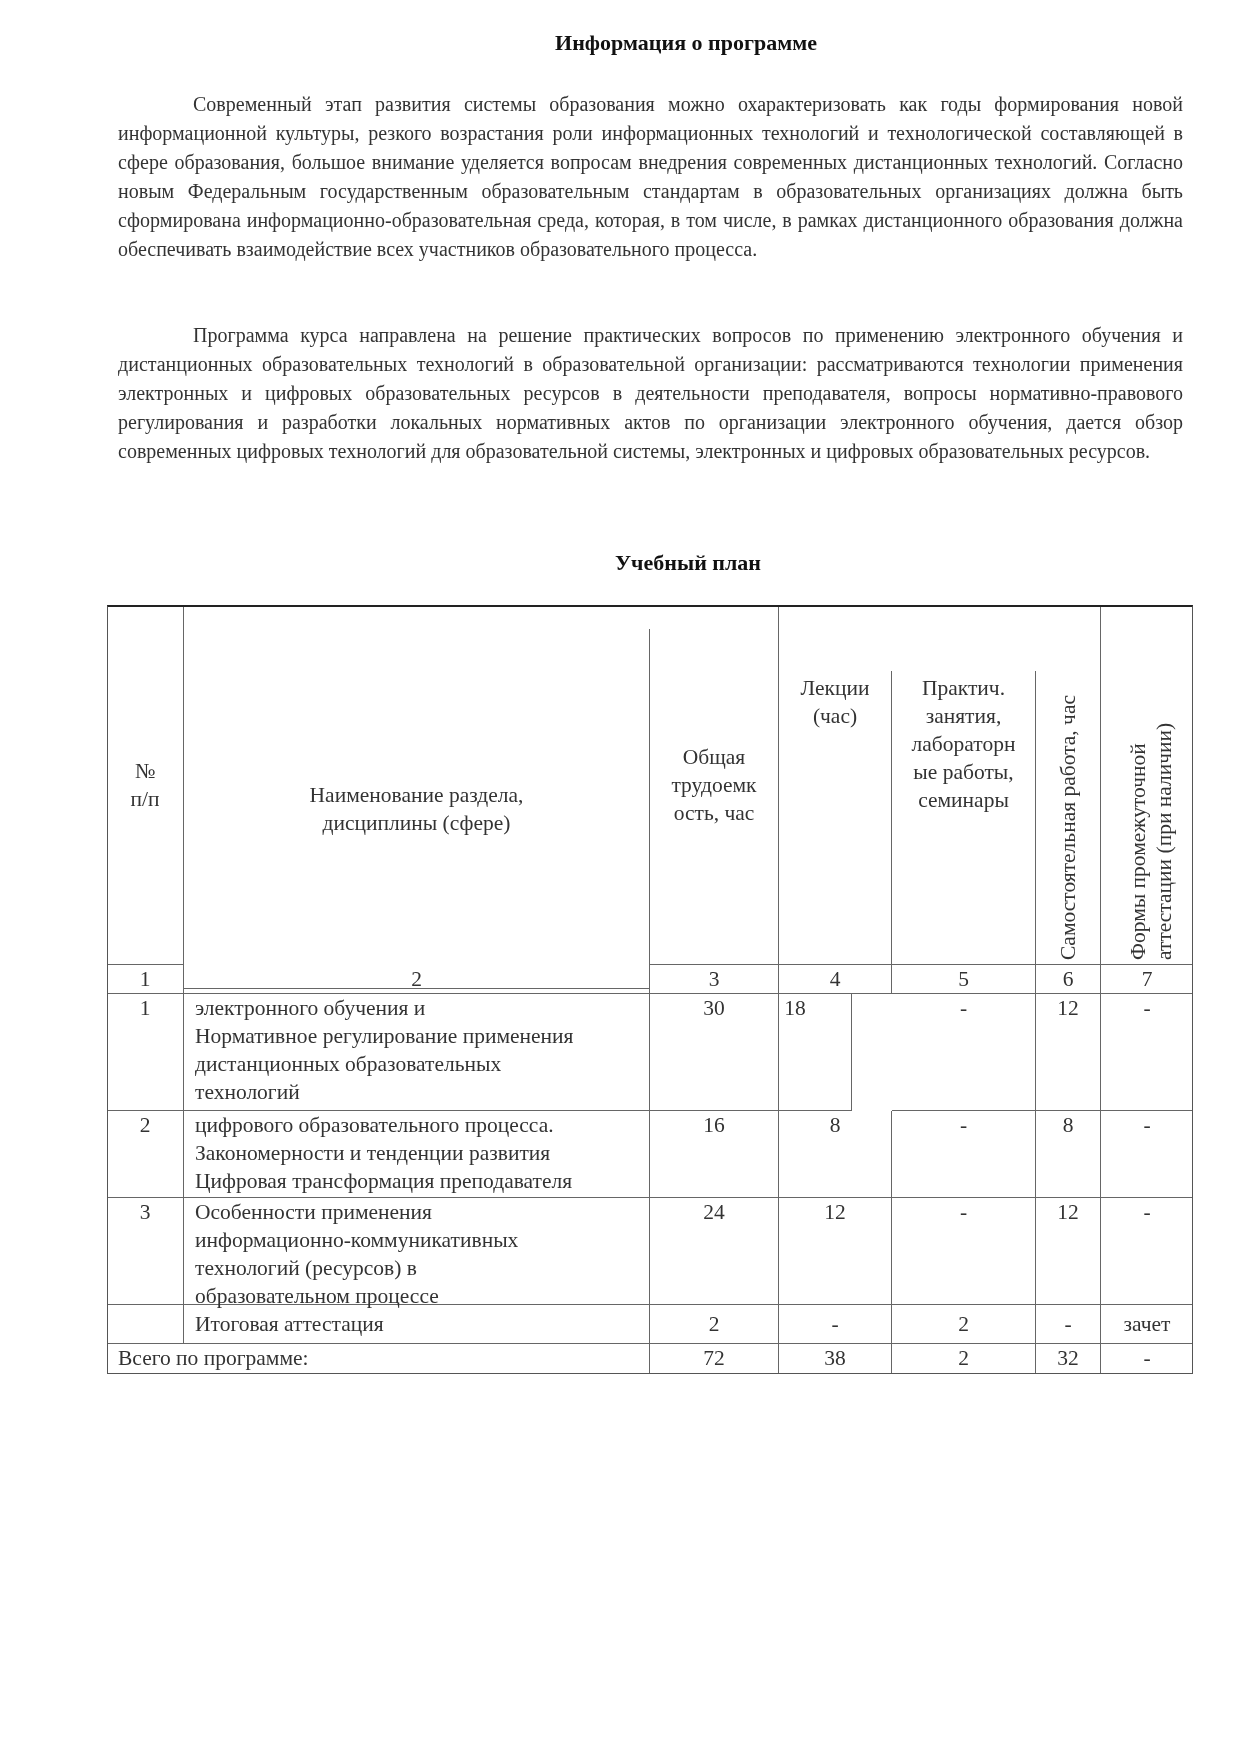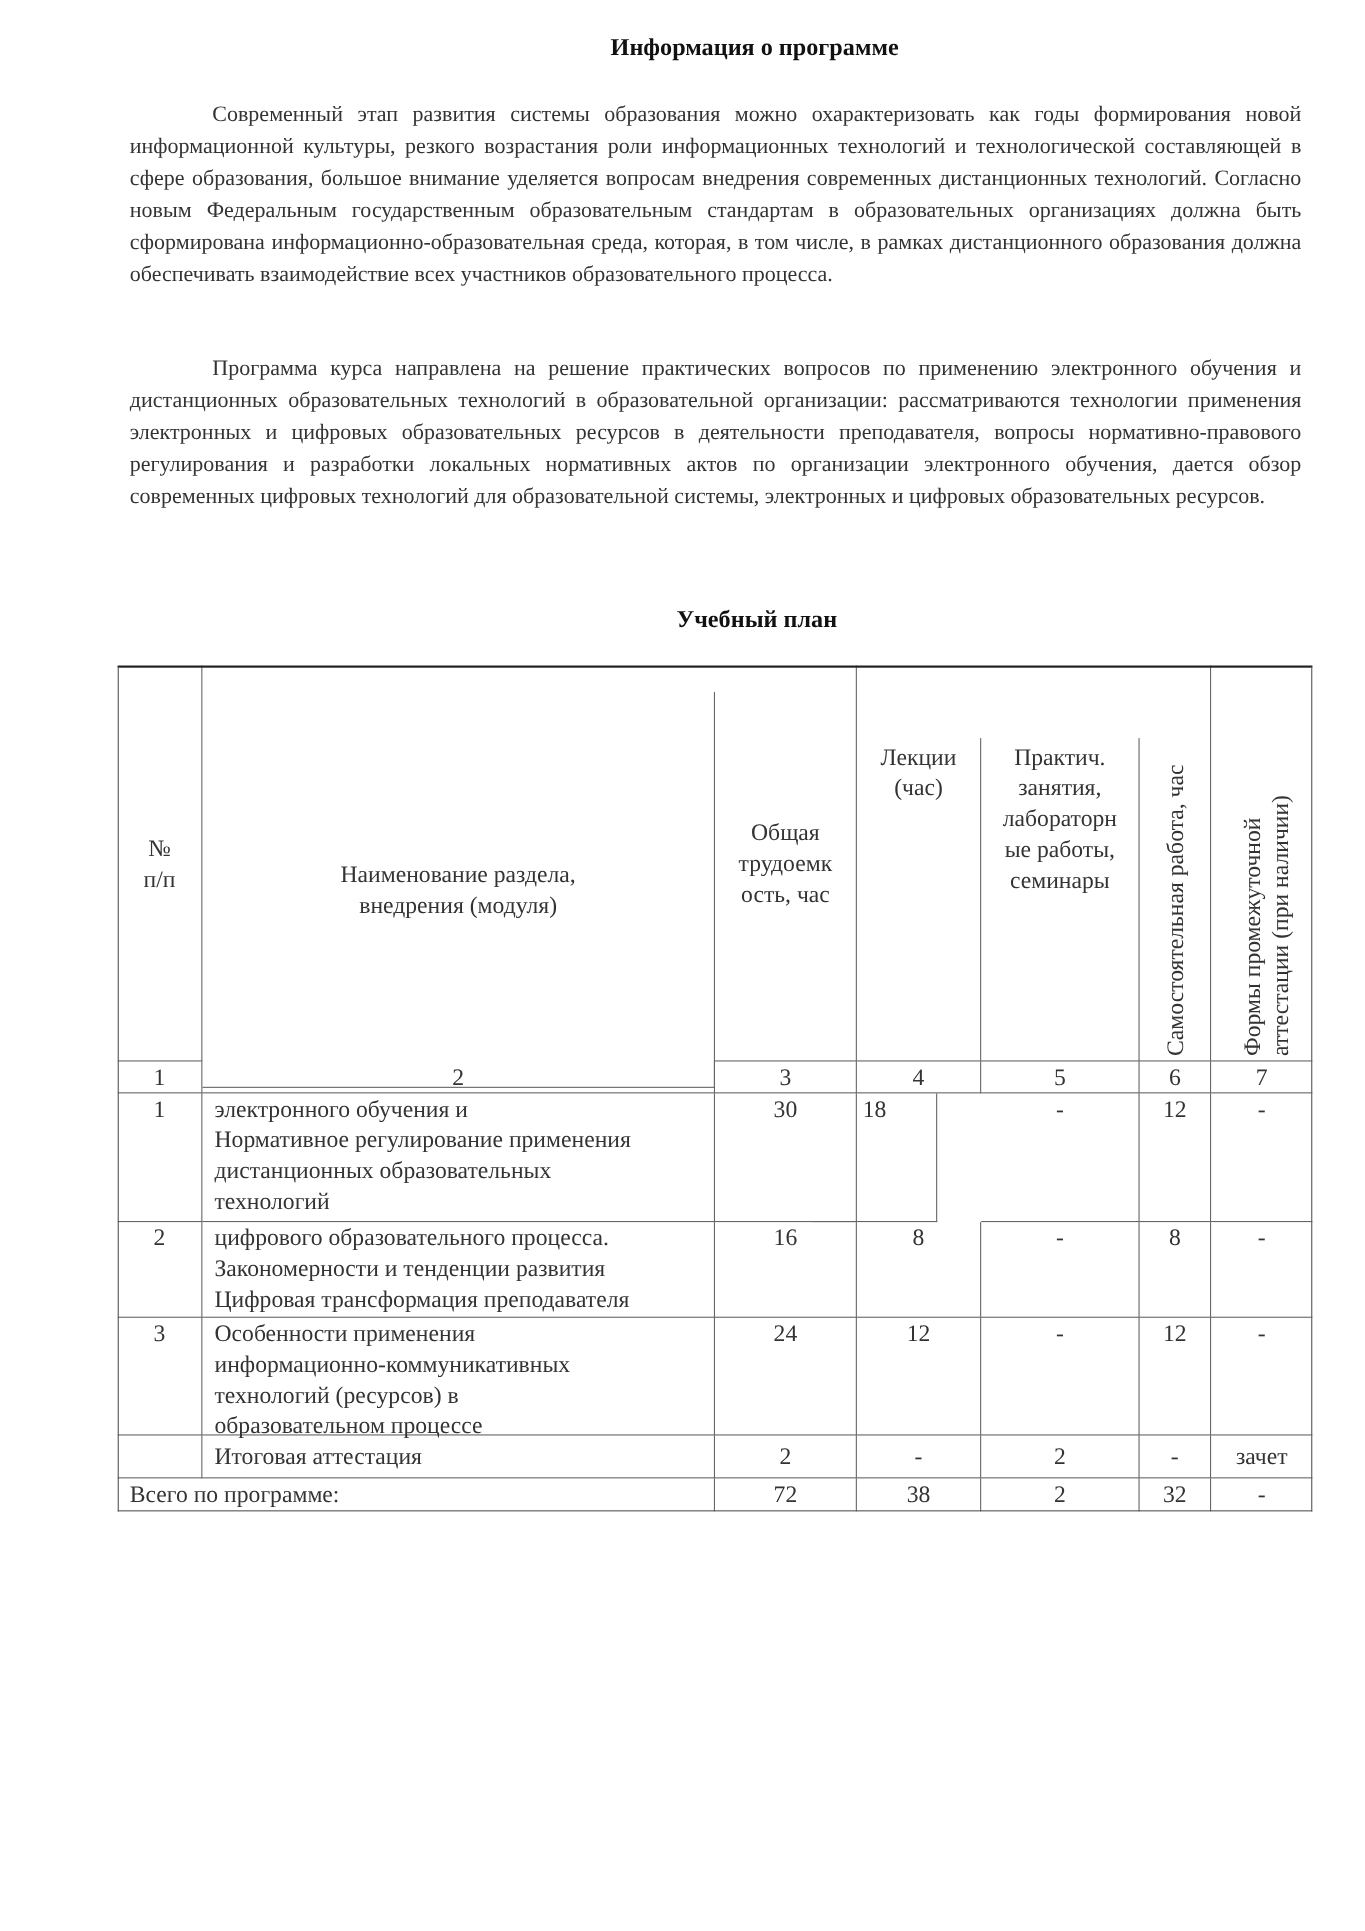--- a/index.html
+++ b/index.html
@@ -34,21 +34,21 @@
 <div class="subtitle">Учебный план</div>
 
 <div class="plan">
 
   <div class="cell vcenter" style="left:0;top:0;width:77px;height:360px;">
     <div>№</div>
     <div>п/п</div>
   </div>
   <div class="cell vcenter" style="left:77px;top:0;width:466px;height:360px;margin-top:24px;">
     <div>Наименование раздела,</div>
-    <div>внедрения (модуля)</div>
+    <div>дисциплины (сфере)</div>
   </div>
   <div class="cell vcenter" style="left:543px;top:0;width:129px;height:360px;text-align:center;">
     <div>Общая</div>
     <div>трудоемк</div>
     <div>ость, час</div>
   </div>
   <div class="cell" style="left:672px;top:66px;width:113px;height:294px;padding-top:3px;">
     <div>Лекции</div>
     <div>(час)</div>
   </div>

